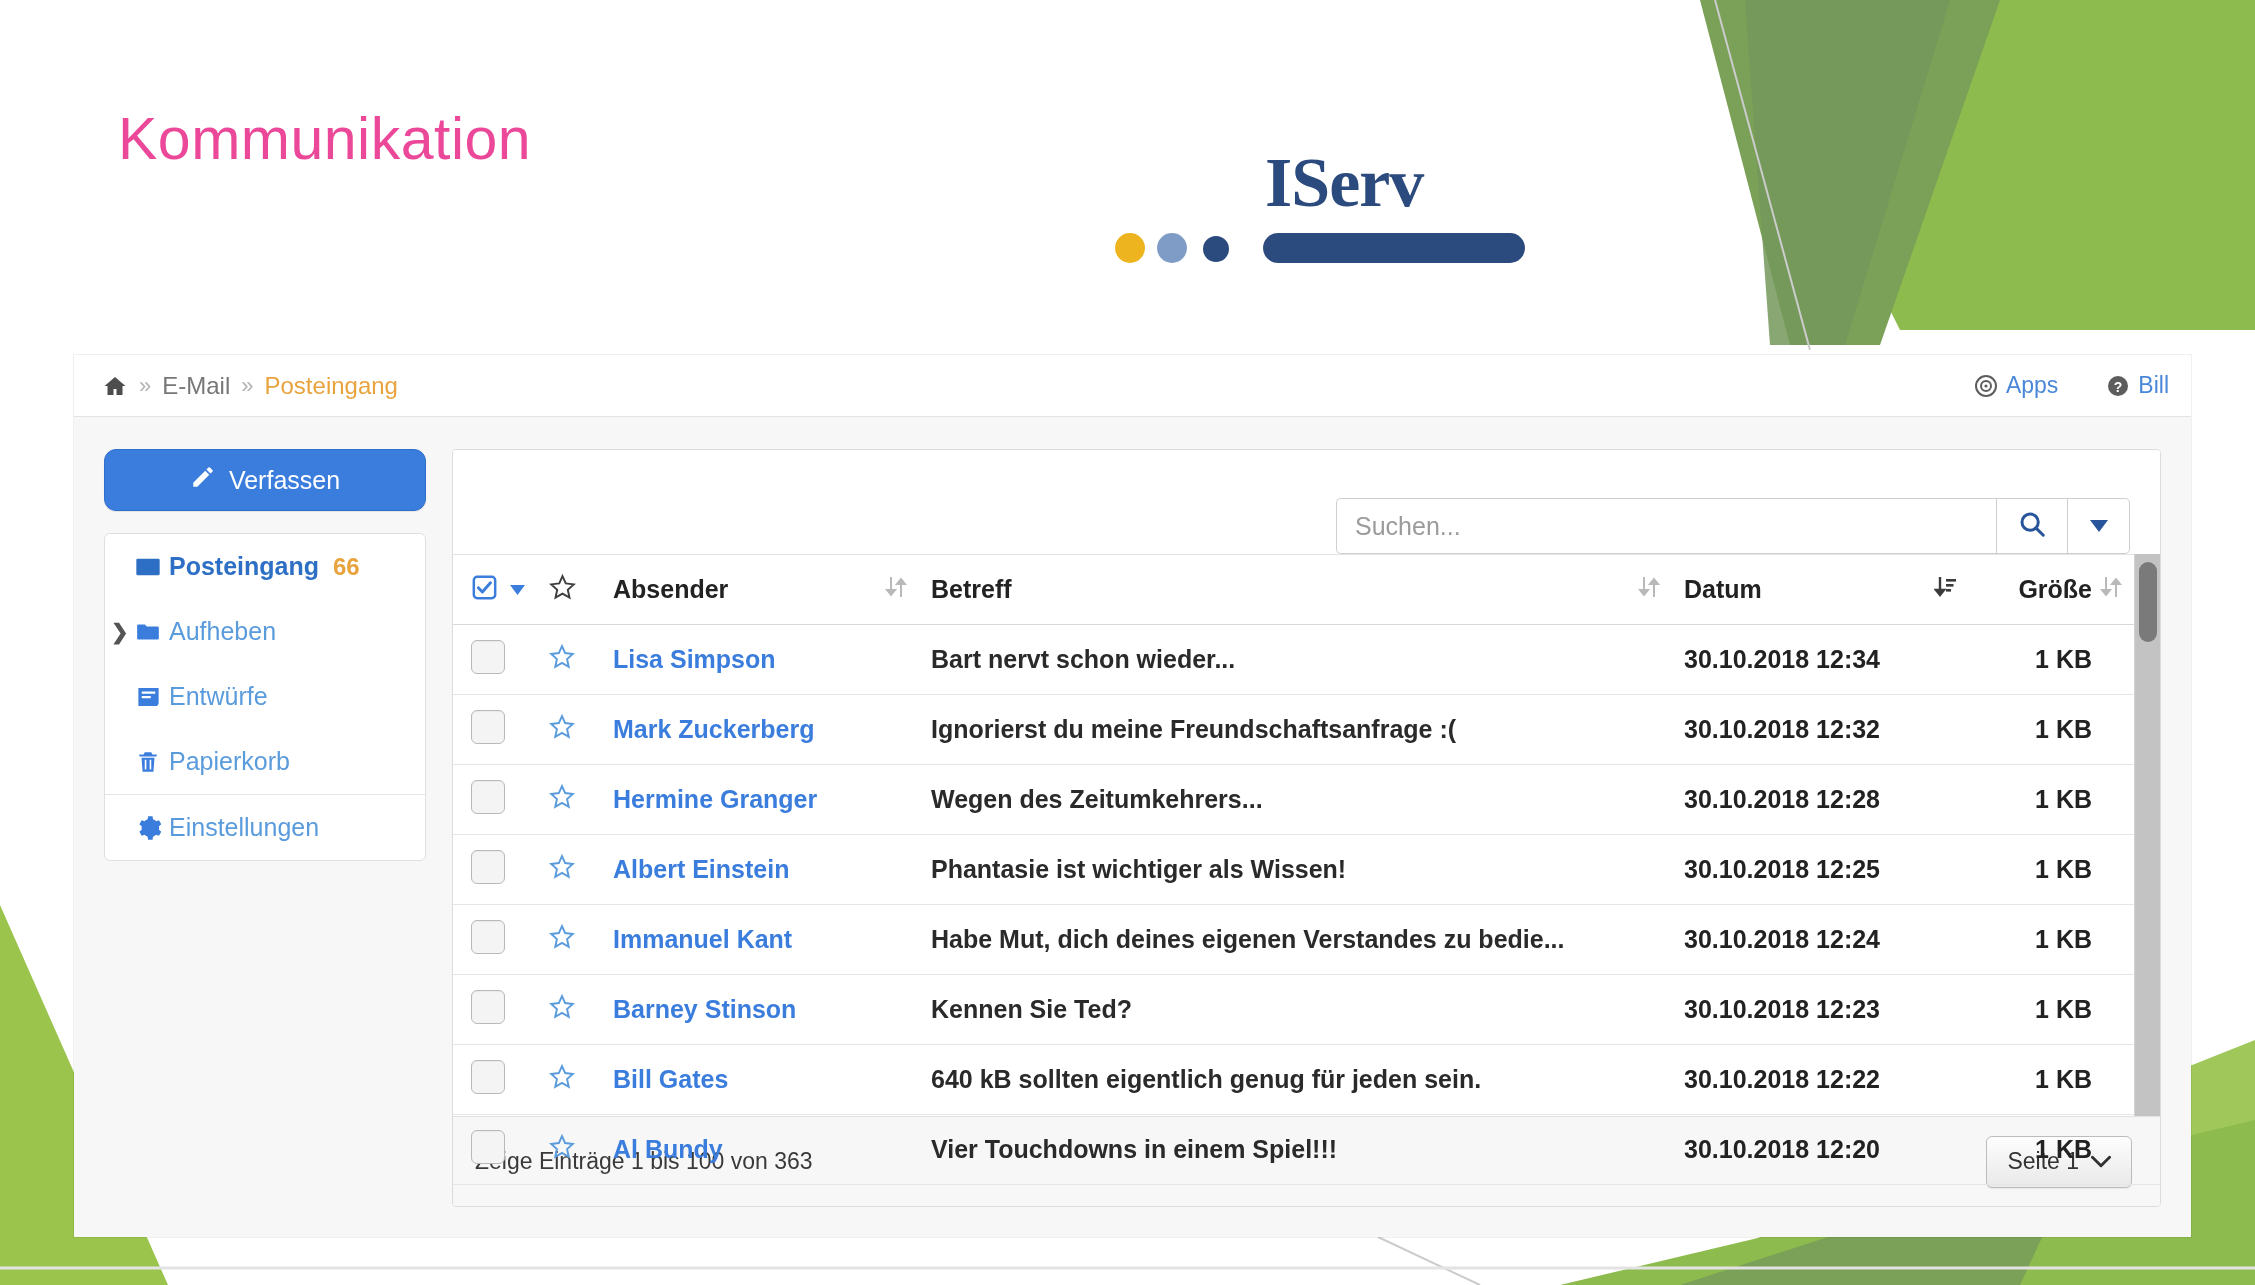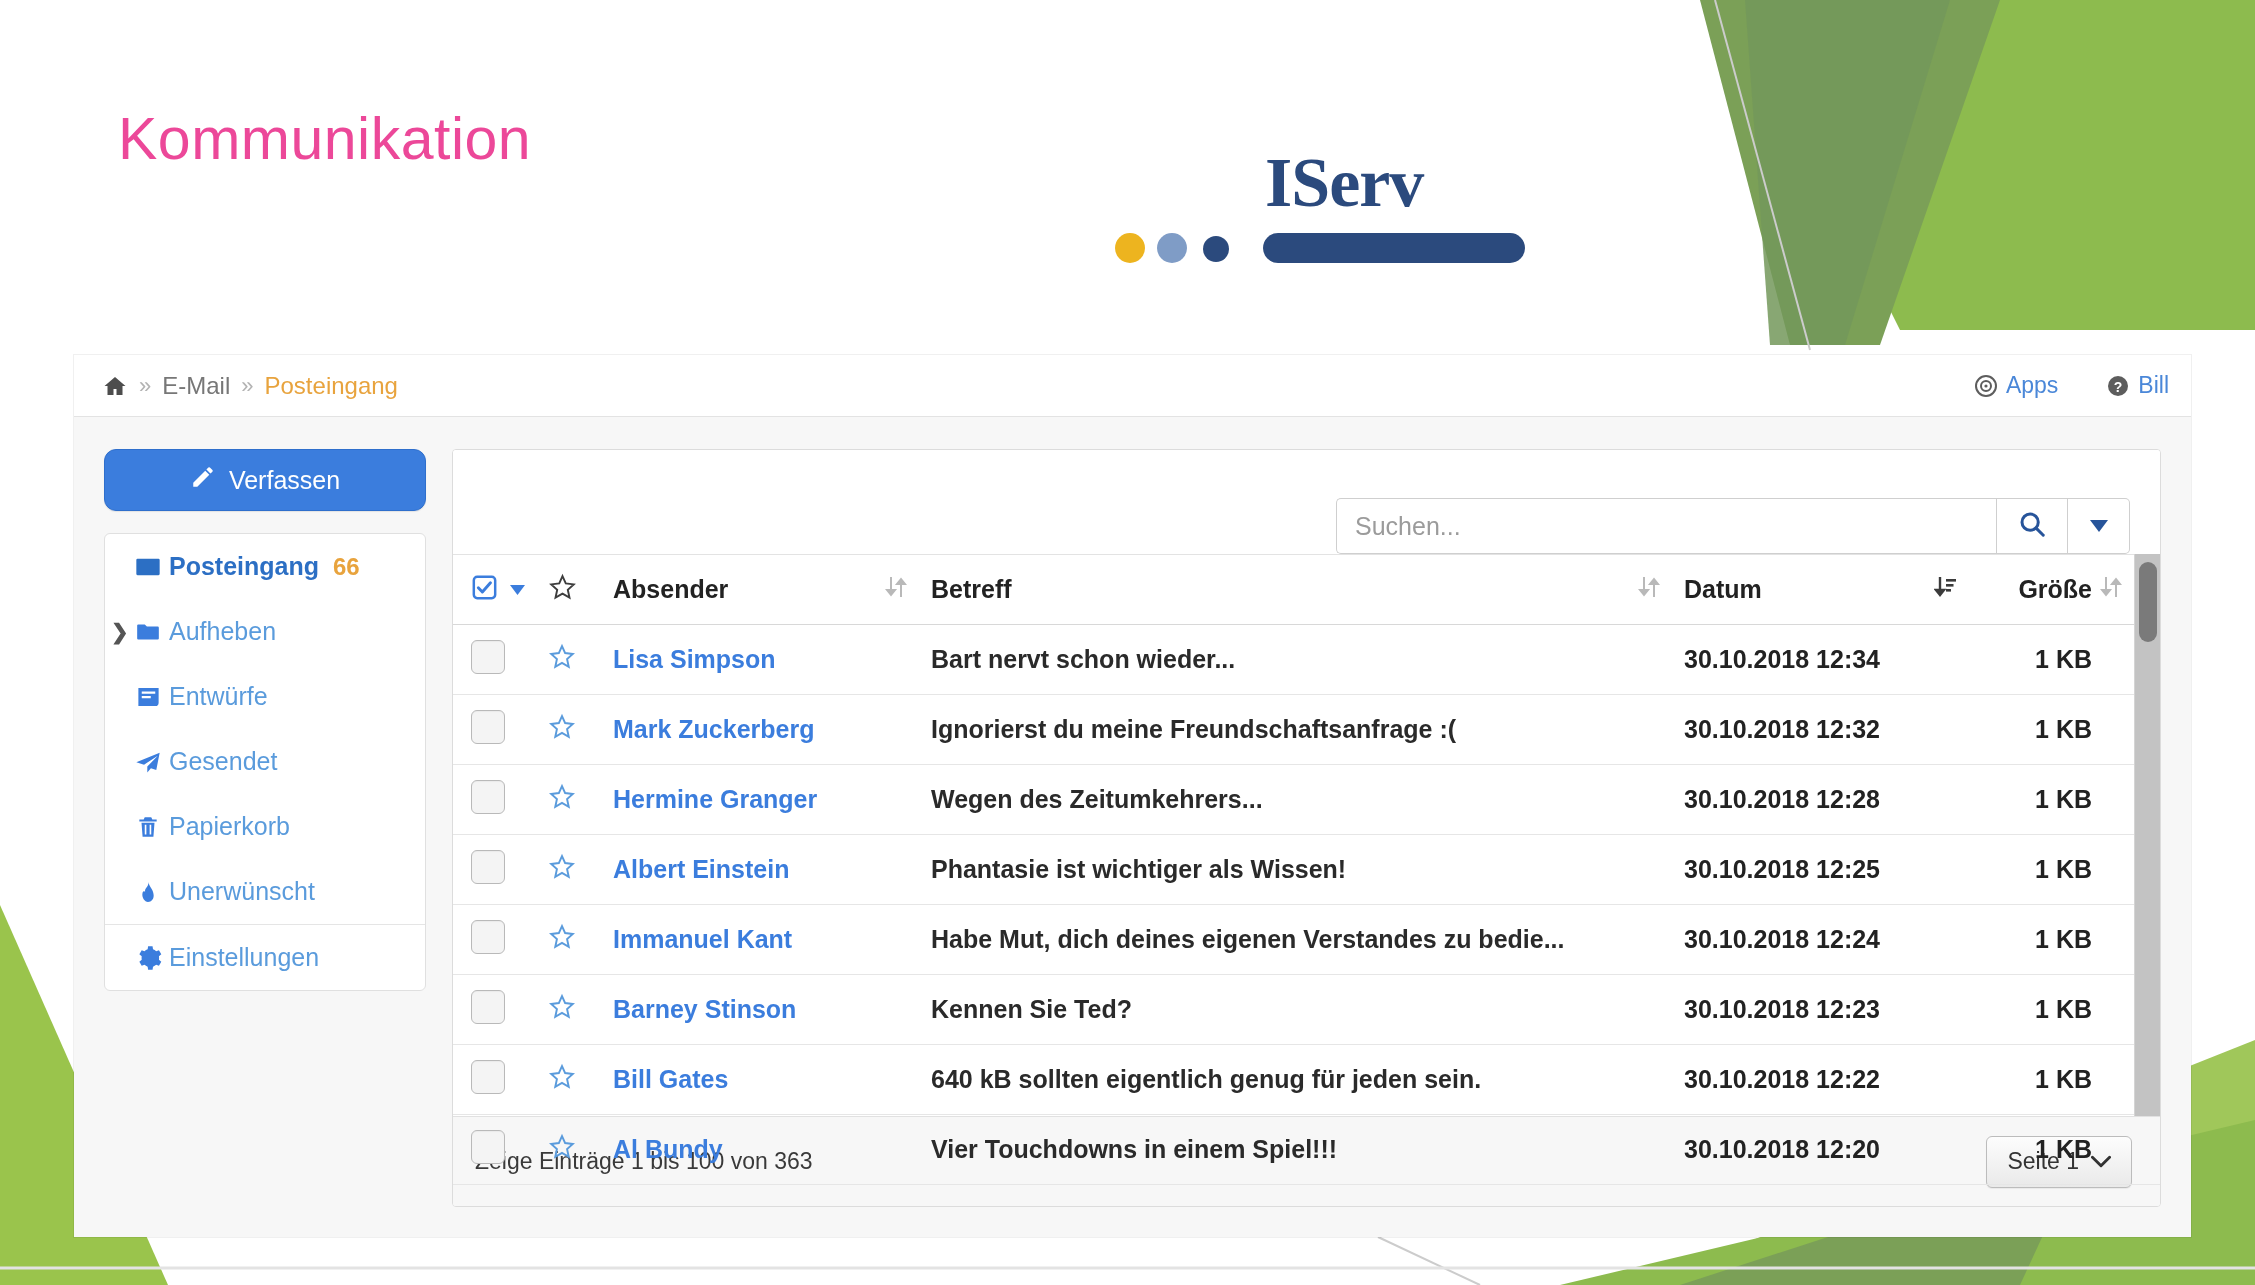--- a/index.html
+++ b/index.html
@@ -347,46 +347,30 @@
 
           <div class="nav-item">
             <span class="nav-ico">
               <svg width="27" height="27" viewBox="0 0 24 24" fill="#3b7ddd">
                   <path d="M3 4h18v13a3 3 0 0 1-3 3H3V4zm3 3v2h12V7H6zm0 4v2h8v-2H6z"></path>
                 </svg>
             </span>
             <span class="nav-label">Entwürfe</span>
           </div>
 
-          <div class="nav-item">
-            <span class="nav-ico">
-              <svg width="28" height="28" viewBox="0 0 24 24" fill="#3b7ddd">
-                  <path d="M22 4 2 12.2l6.6 2.1L20.4 6.6l-9 9.3V21l3.1-3.7 4.6 1.6L22 4z"></path>
-                </svg>
-            </span>
-            <span class="nav-label">Gesendet</span>
-          </div>
 
           <div class="nav-item">
             <span class="nav-ico">
               <svg width="26" height="27" viewBox="0 0 24 24" fill="#3b7ddd">
                   <path d="M9 3h6l1 2h4v2H4V5h4l1-2zM6 8h12l-1 13H7L6 8zm3 2v9h1.5v-9H9zm4.5 0v9H15v-9h-1.5z"></path>
                 </svg>
             </span>
             <span class="nav-label">Papierkorb</span>
           </div>
 
-          <div class="nav-item">
-            <span class="nav-ico">
-              <svg width="24" height="28" viewBox="0 0 24 24" fill="#3b7ddd">
-                  <path d="M12 2c1.5 4-3 5.5-3 9a3 3 0 0 0 1.3 2.5C9.5 11 7 10.5 6.5 13c-1 4.5 2.3 9 5.5 9s6.5-3.2 5.5-8C16.8 9.2 14 7.4 12 2z"></path>
-                </svg>
-            </span>
-            <span class="nav-label">Unerwünscht</span>
-          </div>
 
           <div class="nav-sep"></div>
 
           <div class="nav-item">
             <span class="nav-ico">
               <svg width="28" height="28" viewBox="0 0 24 24" fill="#3b7ddd">
                   <path d="M12 8a4 4 0 1 0 0 8 4 4 0 0 0 0-8zm9.4 5.6.1-1.6-.1-1.6 2-1.6-2-3.4-2.4.8a7.6 7.6 0 0 0-2.7-1.6L15.9 2h-3.8l-.4 2.6a7.6 7.6 0 0 0-2.7 1.6l-2.4-.8-2 3.4 2 1.6-.1 1.6.1 1.6-2 1.6 2 3.4 2.4-.8c.8.7 1.7 1.2 2.7 1.6l.4 2.6h3.8l.4-2.6c1-.4 1.9-.9 2.7-1.6l2.4.8 2-3.4-2-1.6zM12 14.2a2.2 2.2 0 1 1 0-4.4 2.2 2.2 0 0 1 0 4.4z"></path>
                 </svg>
             </span>
             <span class="nav-label">Einstellungen</span>

